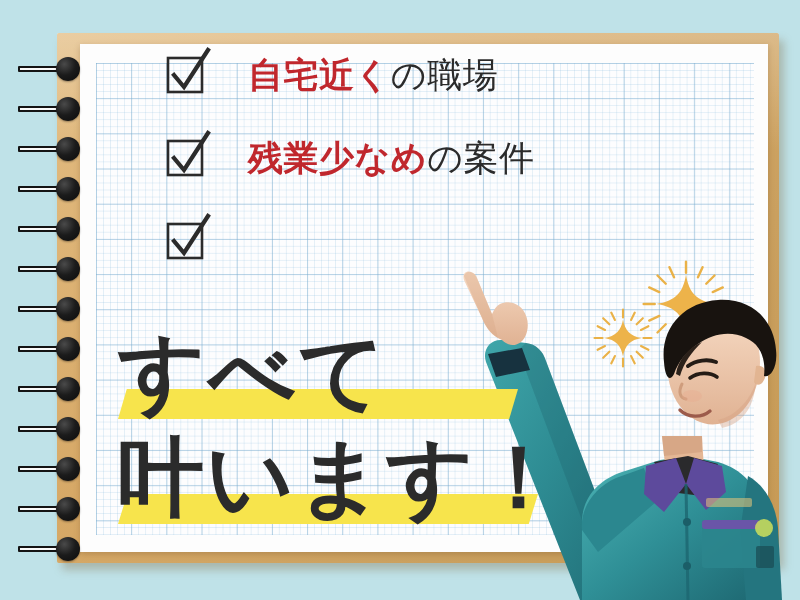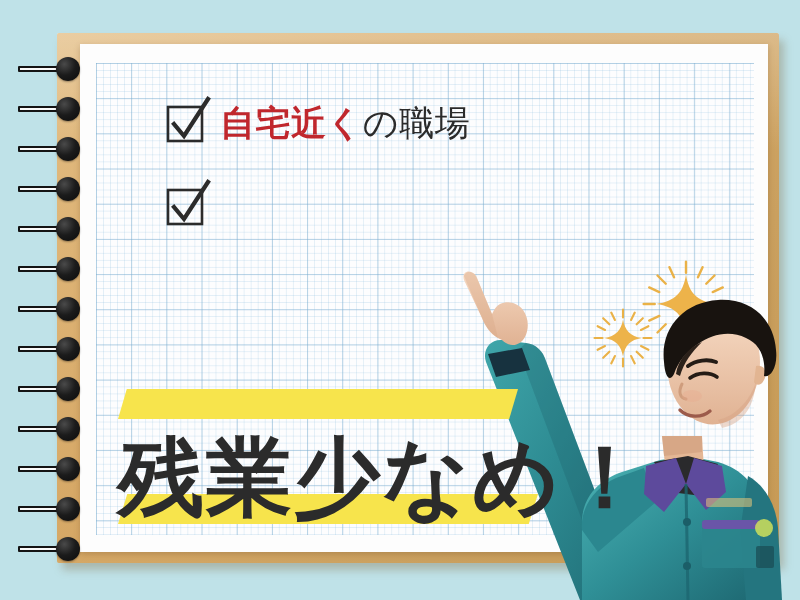--- a/index.html
+++ b/index.html
@@ -72,21 +72,21 @@
   }
   .ring .head{
     position:absolute;left:38px;top:0;width:24px;height:24px;margin-top:-5.5px;
     background:radial-gradient(circle at 35% 30%, #4a4a4a 0%, #1b1b1b 48%, #0b0b0b 100%);
     border-radius:50%;
     box-shadow:0 1px 2px rgba(0,0,0,.35);
   }
 
   
   .checklist{position:absolute;left:168px;top:58px;width:500px;}
-  .check-row{display:flex;align-items:flex-end;height:83px;}
+  .check-row{display:flex;align-items:flex-start;height:83px;gap:28px;}
   .cbox{position:relative;width:34px;height:34px;flex:0 0 34px;margin-right:18px;}
   .cbox svg{position:absolute;left:-4px;top:-12px;width:48px;height:50px;overflow:visible;}
   .check-text{
     font-size:35px;line-height:1;letter-spacing:.5px;
     white-space:nowrap;font-weight:500;
     font-family:"DejaVu Sans","Liberation Sans",sans-serif;
   }
   .hl{color:#c0272d;font-weight:700;}
   .pl{color:#2b2b2b;font-weight:400;}
 
@@ -136,38 +136,50 @@
         <svg viewBox="0 0 48 50">
           <rect x="4" y="12" width="34" height="34" fill="none" stroke="#2b2b2b" stroke-width="2.6"></rect>
           <path d="M10 29 L20 41 L44 4" fill="none" stroke="#2b2b2b" stroke-width="4.2" stroke-linecap="square" stroke-linejoin="miter"></path>
         </svg>
       </span>
       <span class="check-text">
         <span class="hl">自宅近く</span><span class="pl">の職場</span>
       </span>
     </div>
 
-
     <div class="check-row">
       <span class="cbox">
         <svg viewBox="0 0 48 50">
           <rect x="4" y="12" width="34" height="34" fill="none" stroke="#2b2b2b" stroke-width="2.6"></rect>
           <path d="M10 29 L20 41 L44 4" fill="none" stroke="#2b2b2b" stroke-width="4.2" stroke-linecap="square" stroke-linejoin="miter"></path>
         </svg>
       </span>
+      <span class="check-text">
+        <span class="hl">残業少なめ</span><span class="pl">の案件</span>
+      </span>
+    </div>
+
+    <div class="check-row">
+      <span class="cbox">
+        <svg viewBox="0 0 48 50">
+          <rect x="4" y="12" width="34" height="34" fill="none" stroke="#2b2b2b" stroke-width="2.6"></rect>
+          <path d="M10 29 L20 41 L44 4" fill="none" stroke="#2b2b2b" stroke-width="4.2" stroke-linecap="square" stroke-linejoin="miter"></path>
+        </svg>
+      </span>
     </div>
   </div>
 
   <div class="headline">
     <div class="hl-line">
       <span class="marker m1"></span>
+      <span class="big">すべて</span>
     </div>
     <div class="hl-line">
       <span class="marker m2"></span>
-      <span class="big">残業少なめ！</span>
+      <span class="big">叶います！</span>
     </div>
   </div>
 
   <div class="sparkle" style="left:640px;top:258px;">
     <svg width="92" height="92" viewBox="0 0 100 100">
       <g stroke="#eaae3e" stroke-width="2.6" stroke-linecap="round" fill="none" opacity=".95">
         <line x1="50" y1="4" x2="50" y2="16"></line>
         <line x1="50" y1="84" x2="50" y2="96"></line>
         <line x1="4" y1="50" x2="16" y2="50"></line>
         <line x1="84" y1="50" x2="96" y2="50"></line>

